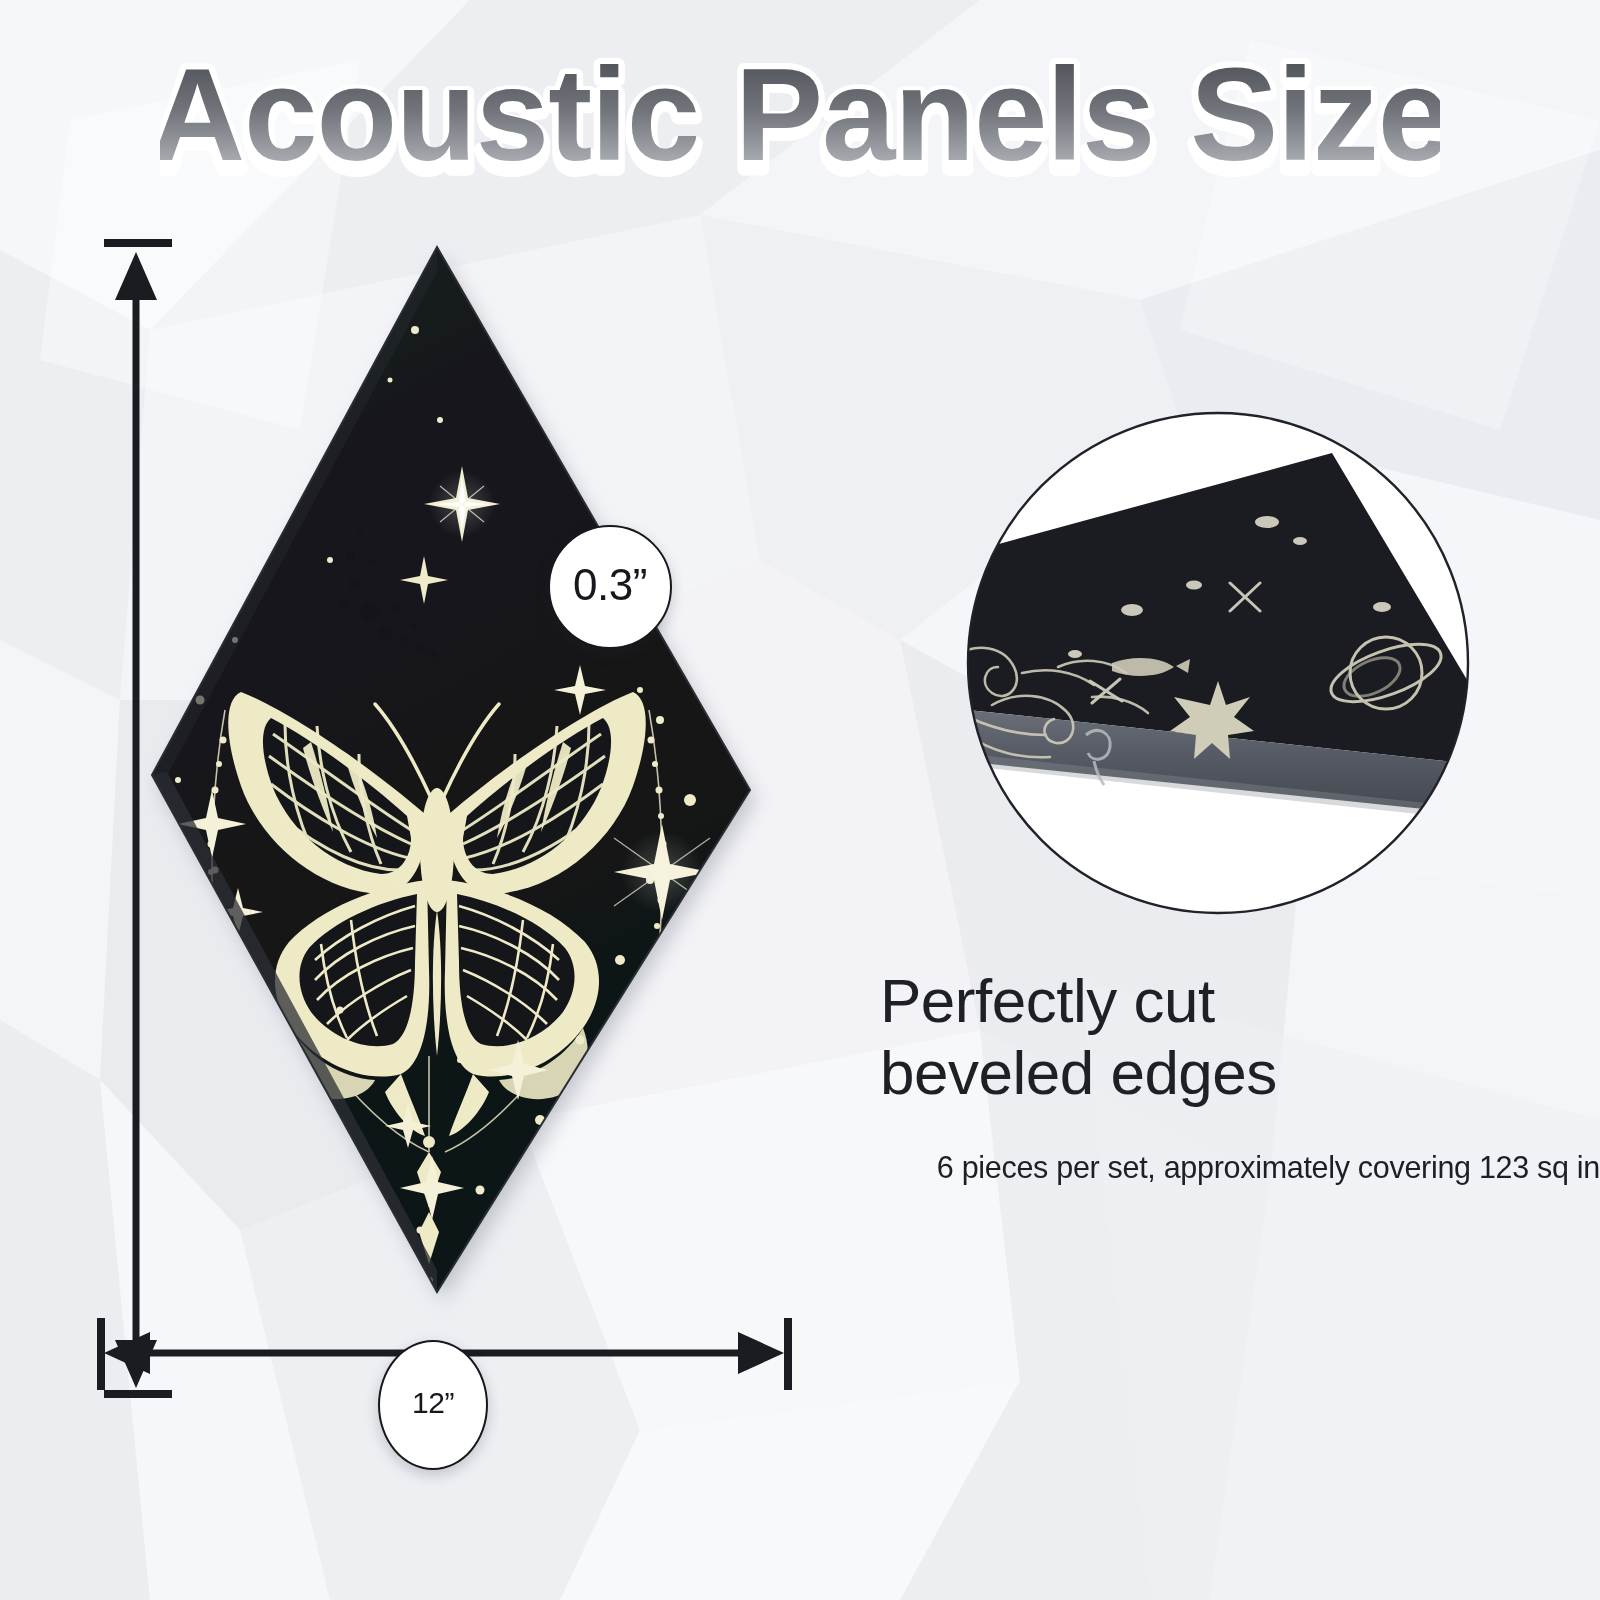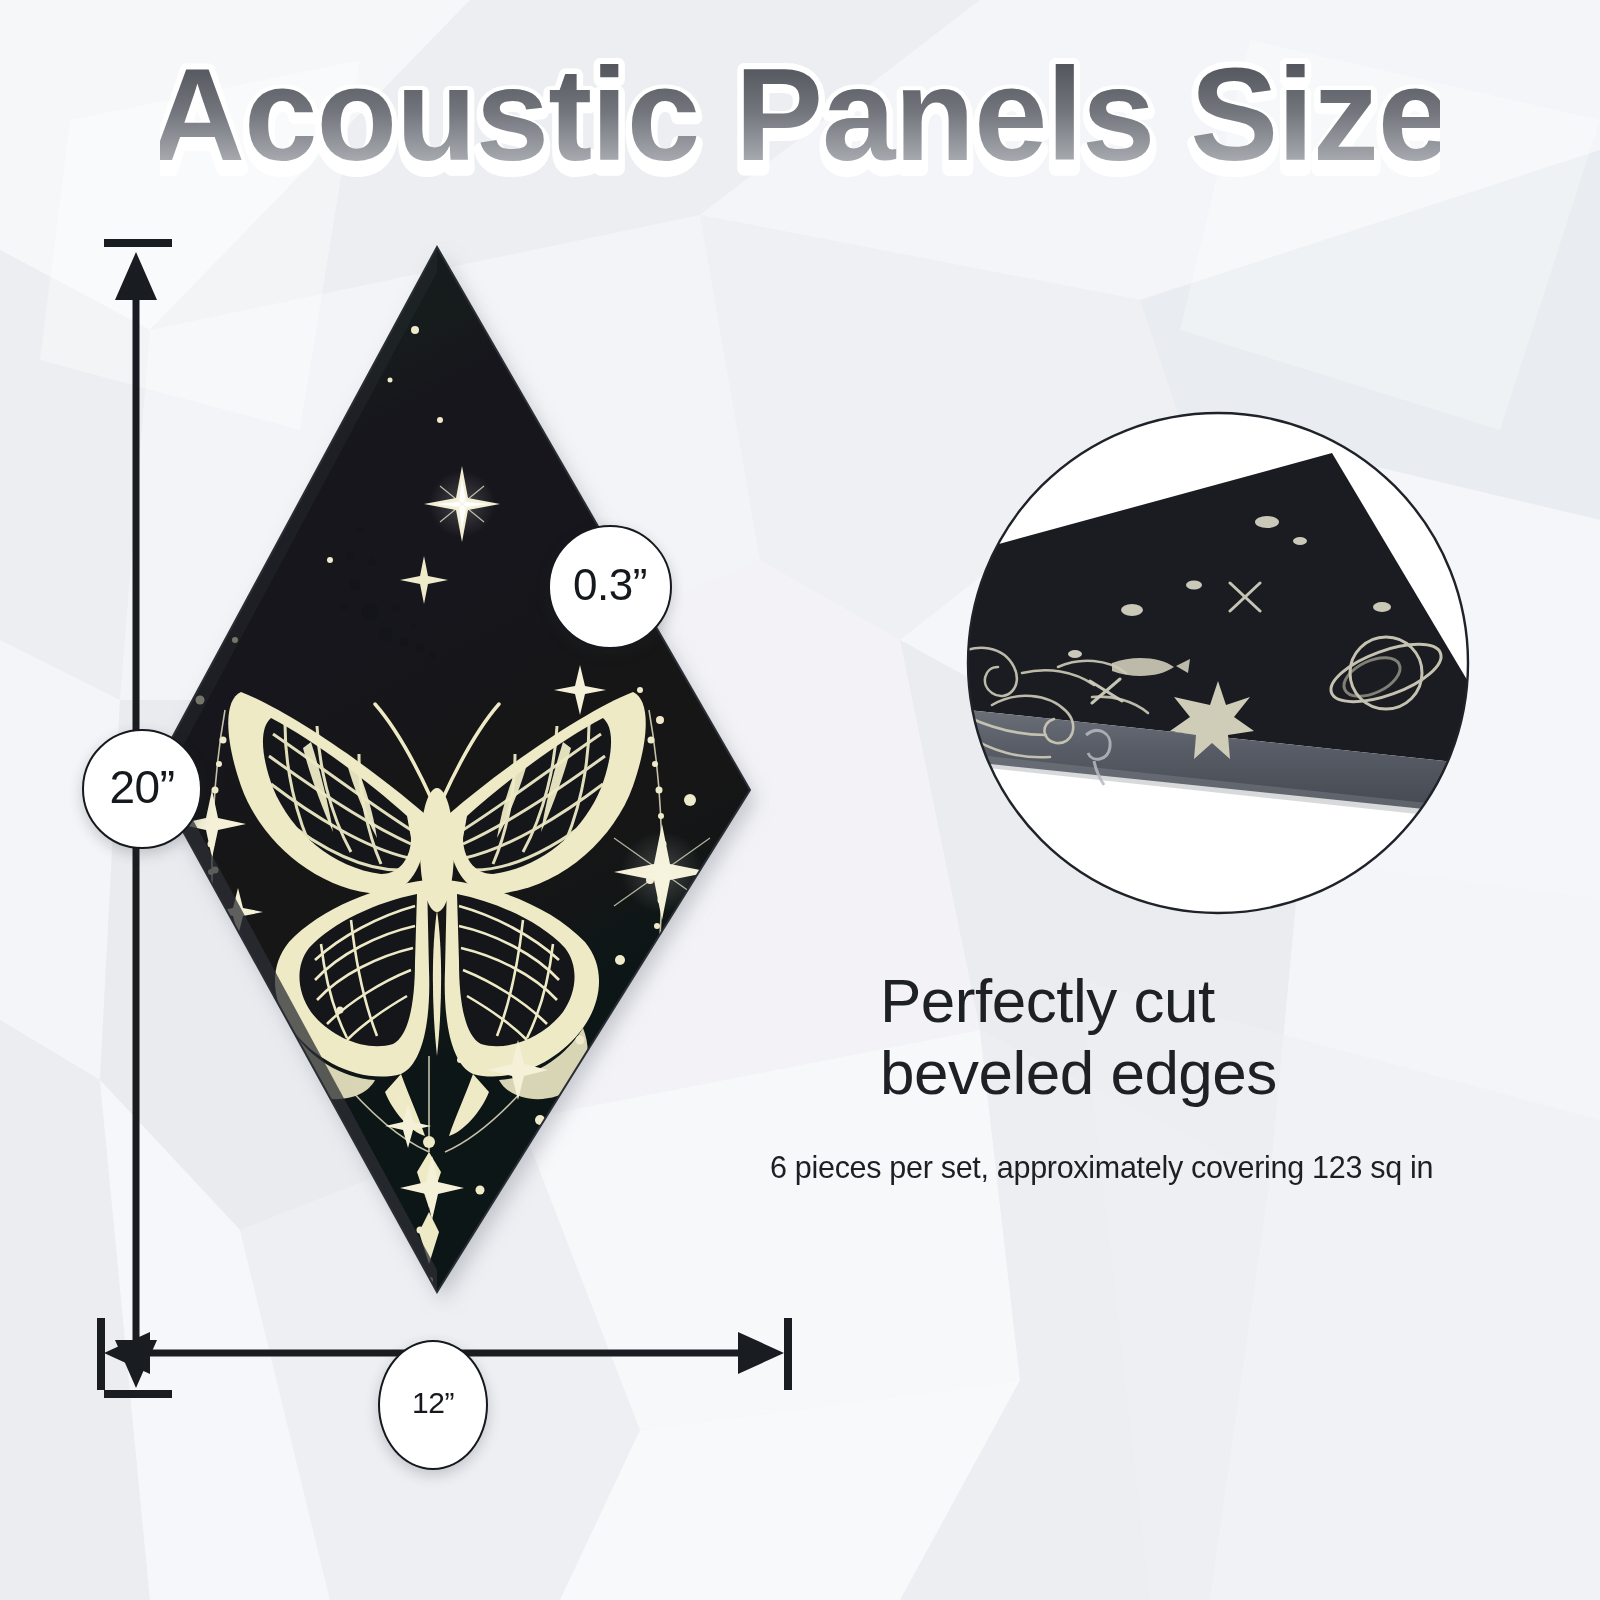--- a/index.html
+++ b/index.html
@@ -63,21 +63,21 @@
   
   .rt-head{
     position:absolute;left:880px;top:965px;width:700px;
     text-align:left;
     font-size:62px;line-height:1.16;
     color:#1d2024;font-weight:400;letter-spacing:-0.5px;
     white-space:pre-line;
   }
   .rt-sub{
     position:absolute;left:770px;top:1148px;width:830px;
-    text-align:left;
+    text-align:right;
     font-size:30.5px;line-height:1.3;
     color:#1c1f23;font-weight:400;letter-spacing:-0.3px;
   }
 </style>
 </head>
 <body>
 
 <div id="stage">
 
   <div class="bg-layer">
@@ -477,23 +477,20 @@
           <stop offset="0%" stop-color="#44484e"></stop>
           <stop offset="48%" stop-color="#72767c"></stop>
           <stop offset="100%" stop-color="#c3c6cb"></stop>
         </linearGradient>
       </defs>
       <text id="title-text" x="640" y="112" text-anchor="middle" font-family="'Liberation Sans', sans-serif" font-size="132" font-weight="bold" transform="scale(1,1.08)" style="letter-spacing:-1px" stroke="#ffffff" stroke-width="13" stroke-linejoin="round" fill="#ffffff">Acoustic Panels Size</text>
       <text id="title-text-fill" x="640" y="112" text-anchor="middle" font-family="'Liberation Sans', sans-serif" font-size="132" font-weight="bold" style="letter-spacing:-1px" fill="url(#titleGrad)">Acoustic Panels Size</text>
     </svg>
   </div>
 
-  <div class="badge" id="badge-height">
-    <span>20”</span>
-  </div>
   <div class="badge" id="badge-thickness">
     <span>0.3”</span>
   </div>
   <div class="badge" id="badge-width">
     <span>12”</span>
   </div>
 
   <div class="rt-head">Perfectly cut
 beveled edges</div>
   <div class="rt-sub">6 pieces per set, approximately covering 123 sq in</div>

